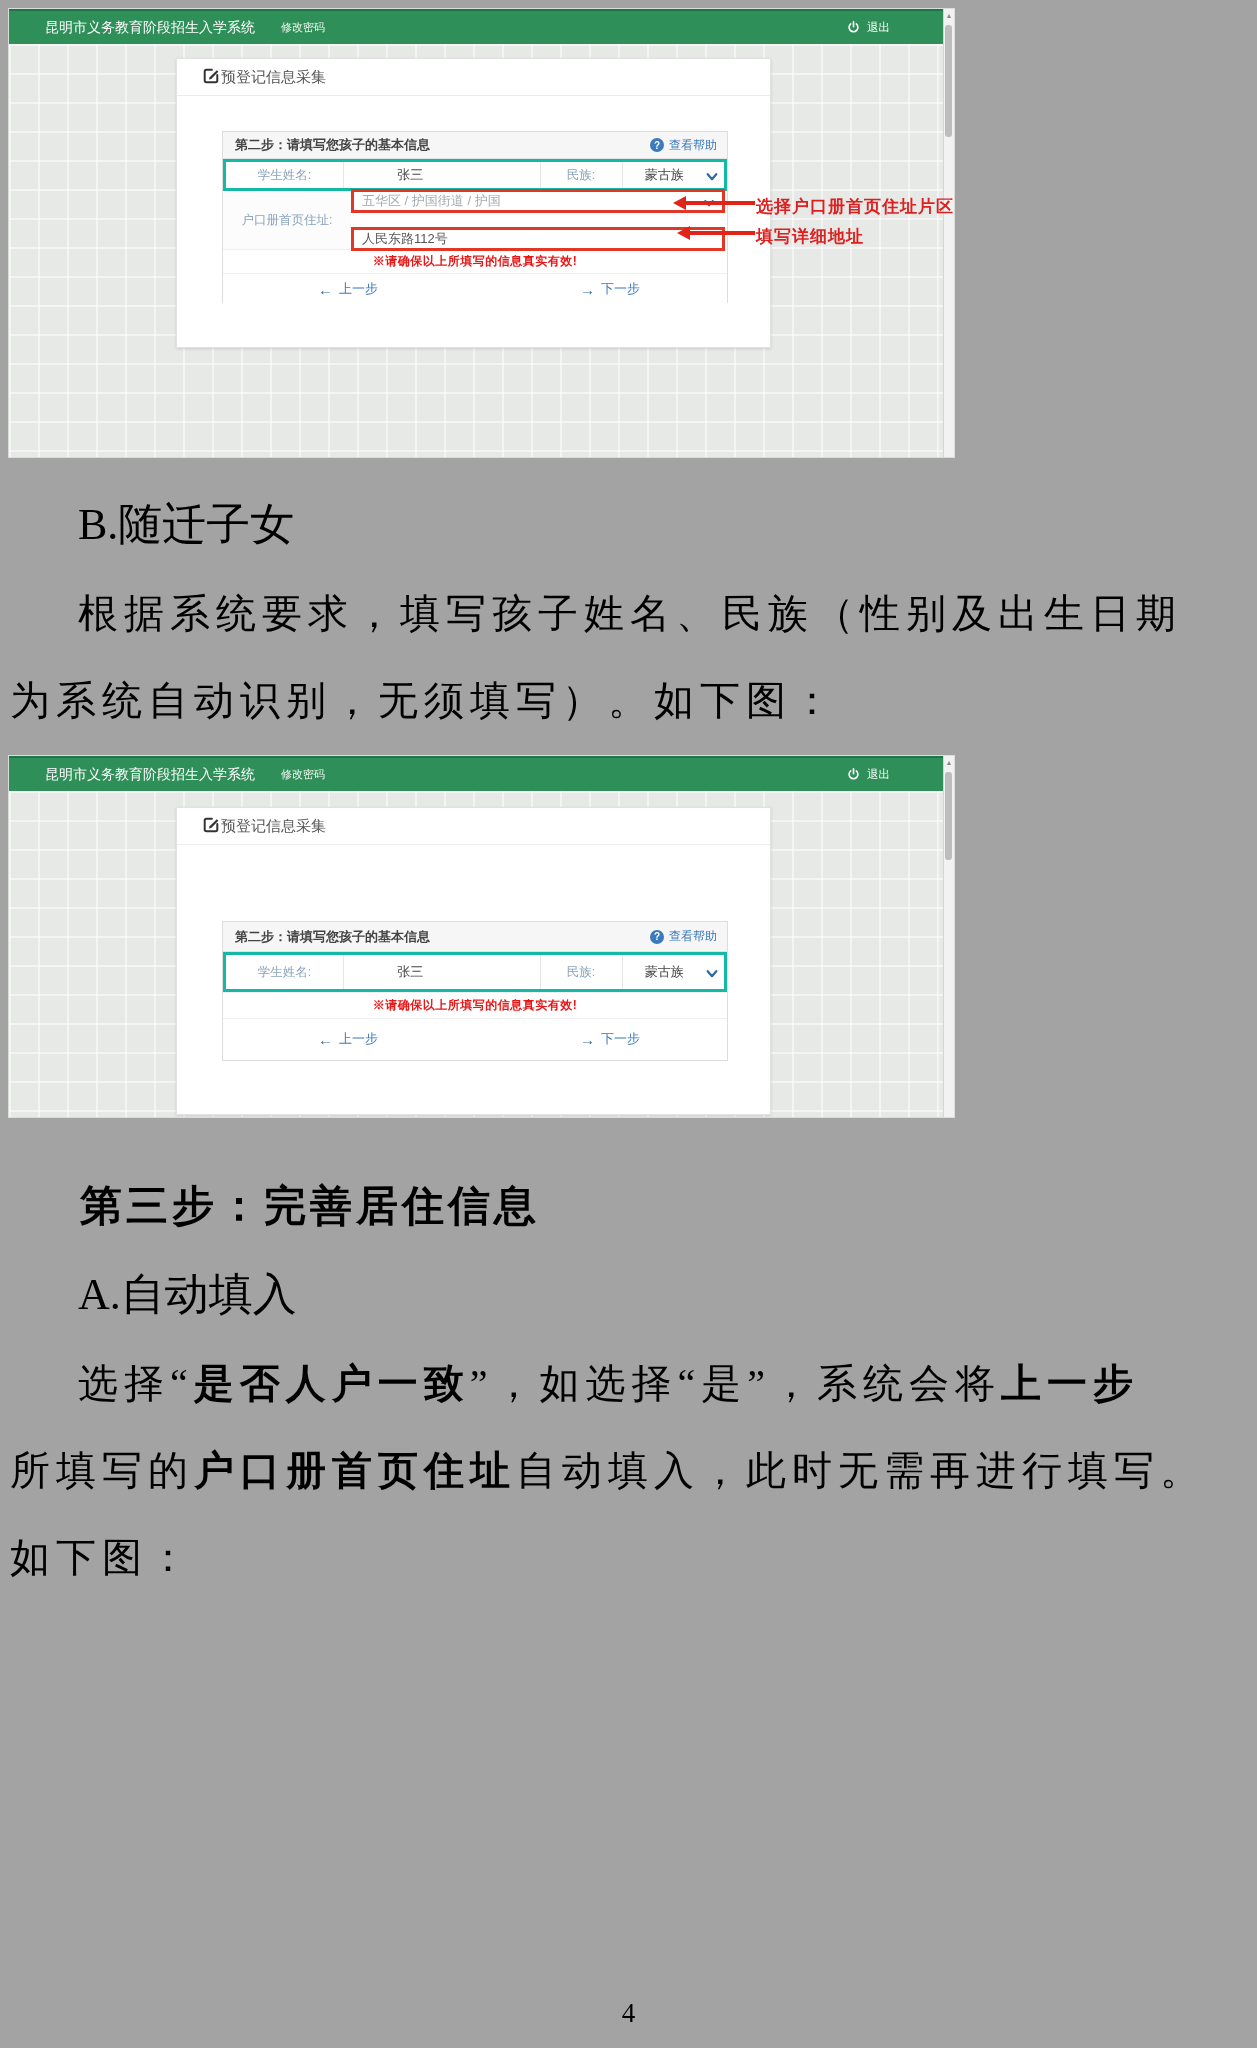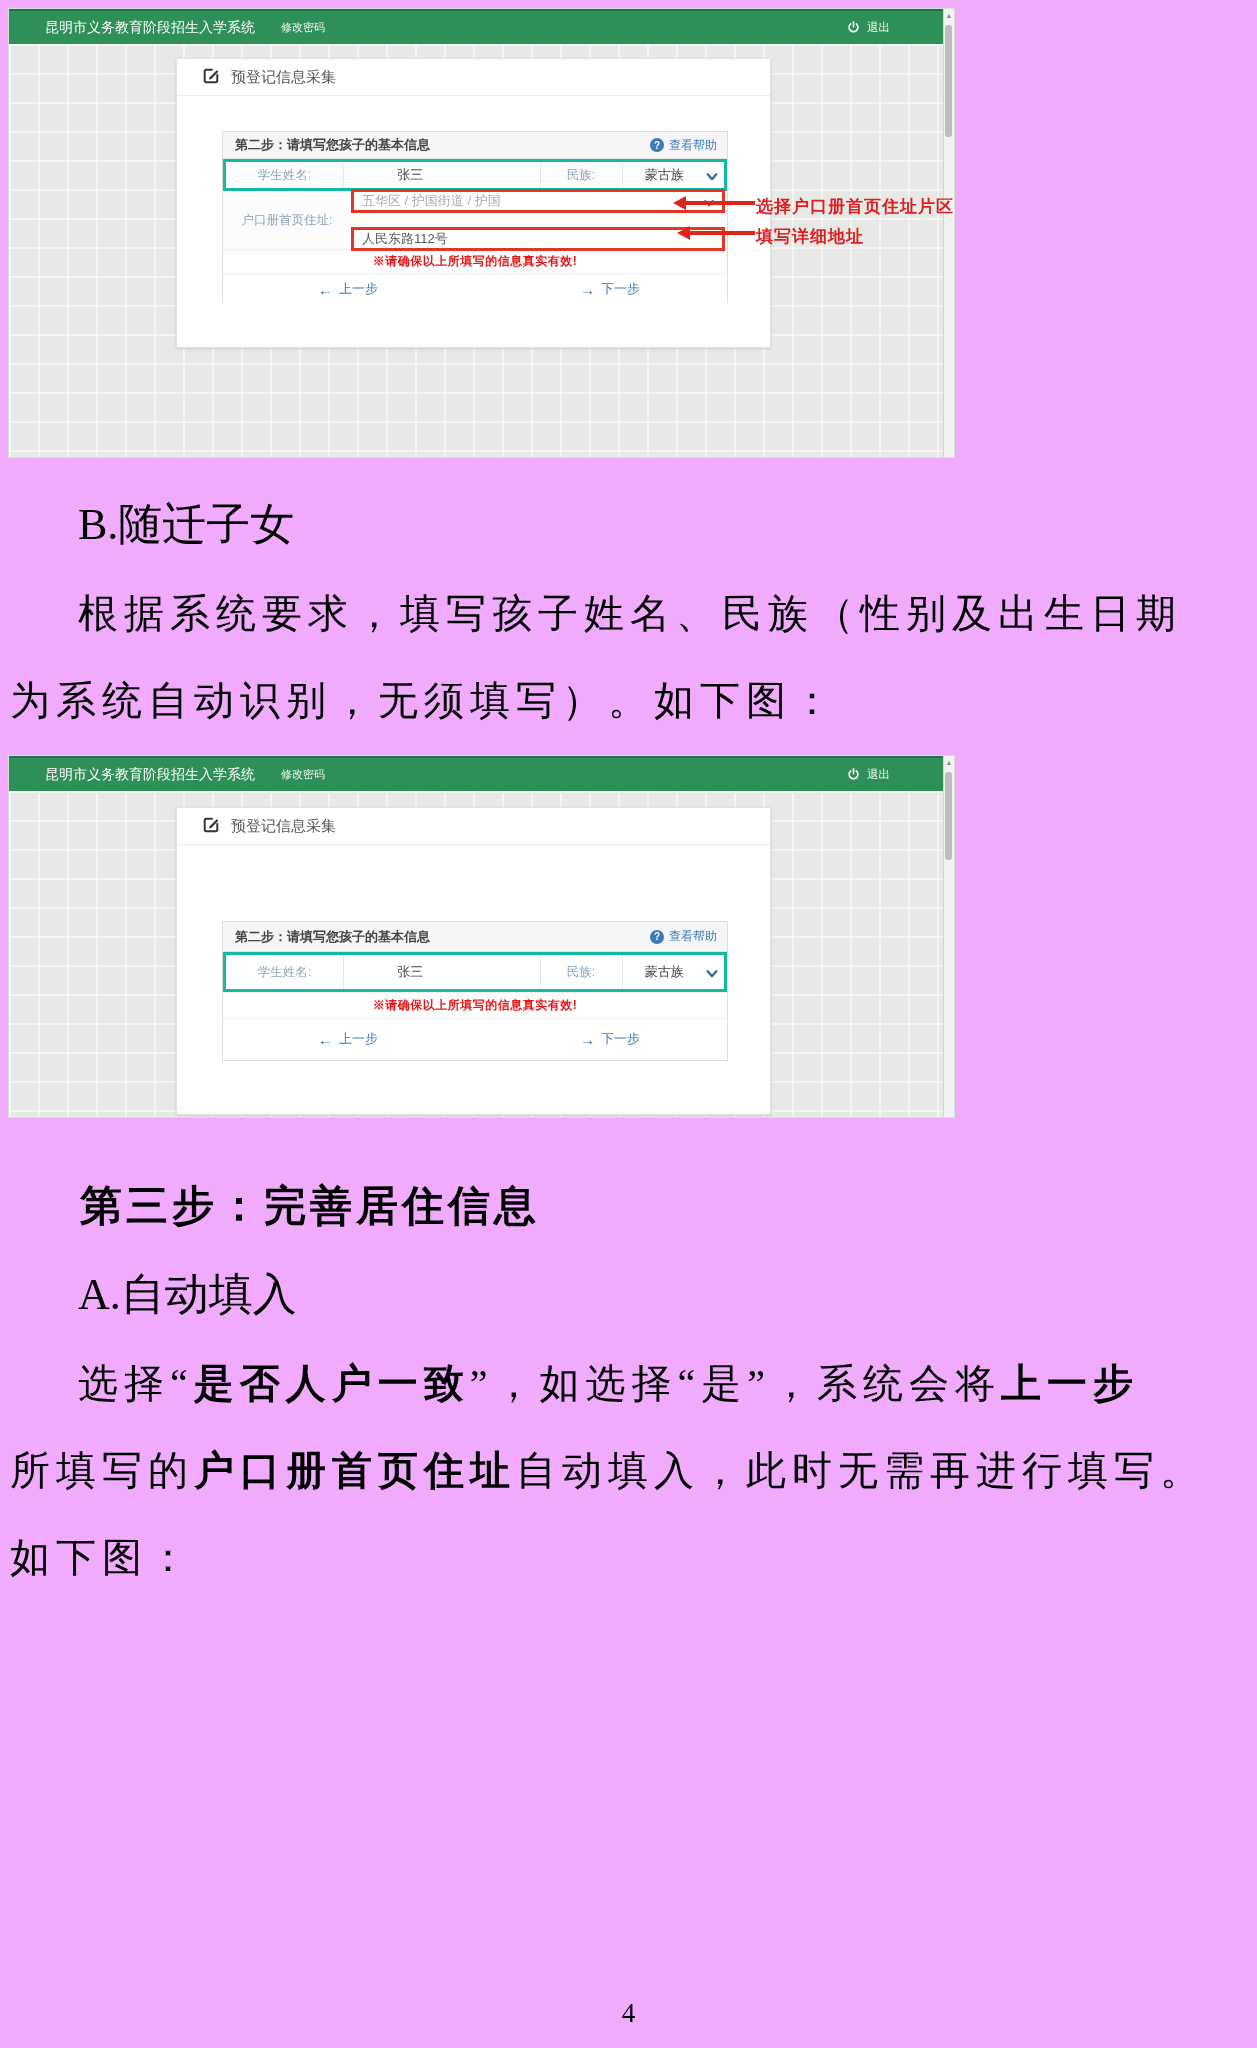--- a/index.html
+++ b/index.html
@@ -1,17 +1,17 @@
 <!DOCTYPE html>
 <html><head>
 <meta charset="utf-8">
 <style>
   *{margin:0;padding:0;box-sizing:border-box;}
   html,body{background:#fff;}
-  .page{position:relative;width:1257px;height:2048px;background:#f0abfc;font-family:"Liberation Sans",sans-serif;overflow:hidden;}
+  .page{position:relative;width:1257px;height:2048px;background:#a3a3a3;font-family:"Liberation Sans",sans-serif;overflow:hidden;}
 
   
   .shot{position:absolute;left:8px;width:947px;border:1px solid #d9ded9;background:#e7e9e7;overflow:hidden;}
   #shot1{top:8px;height:450px;}
   #shot2{top:755px;height:363px;}
 
   .green-bar{position:relative;height:35px;background:#2f8f58;border-top:2px solid #20744b;display:flex;align-items:center;padding:0 64px 0 36px;color:#fff;}
   .sys-title{font-size:14px;white-space:nowrap;}
   .sys-link{font-size:11px;margin-left:26px;opacity:.92;white-space:nowrap;cursor:pointer;}
   .logout-btn{margin-left:auto;display:flex;align-items:center;gap:7px;font-size:11.5px;cursor:pointer;}
@@ -25,21 +25,21 @@
 
   .scrollbar{position:absolute;top:0;right:0;bottom:0;width:11px;background:#f2f2f2;border-left:1px solid #d5d5d5;z-index:6;}
   .scroll-up{position:absolute;top:2px;left:0;right:0;text-align:center;font-size:7px;color:#8a8a8a;line-height:10px;}
   .scroll-thumb{position:absolute;left:1px;width:7px;background:#bdbdbd;border-radius:3px;}
   #shot1 .scroll-thumb{top:16px;height:112px;}
   #shot2 .scroll-thumb{top:16px;height:88px;}
 
   .panel{position:absolute;left:167px;width:595px;background:#fff;border:1px solid #e2e2e2;box-shadow:0 1px 3px rgba(0,0,0,.12);}
   #shot1 .panel{top:14px;height:290px;}
   #shot2 .panel{top:16px;height:308px;}
-  .panel-head{height:37px;display:flex;align-items:center;gap:11px;padding-left:25px;border-bottom:1px solid #ececec;color:#555;font-size:15px;}
+  .panel-head{height:37px;display:flex;align-items:center;gap:1px;padding-left:25px;border-bottom:1px solid #ececec;color:#555;font-size:15px;}
 
   .stepbox{position:absolute;left:45px;width:506px;border:1px solid #dddddd;background:#fff;}
   #shot1 .stepbox{top:72px;height:172px;}
   #shot2 .stepbox{top:113px;height:140px;}
 
   .step-head{display:flex;align-items:center;background:#f6f6f6;border-bottom:1px solid #e2e2e2;padding:0 10px 0 12px;font-size:13px;font-weight:bold;color:#444;}
   #shot1 .step-head{height:27px;}
   #shot2 .step-head{height:30px;}
   .help-link{margin-left:auto;display:flex;align-items:center;gap:5px;font-weight:normal;font-size:12px;color:#3a7abd;cursor:pointer;}
   .q-icon{width:14px;height:14px;border-radius:50%;background:#3a7abd;color:#fff;font-size:10px;font-weight:bold;display:flex;align-items:center;justify-content:center;}

